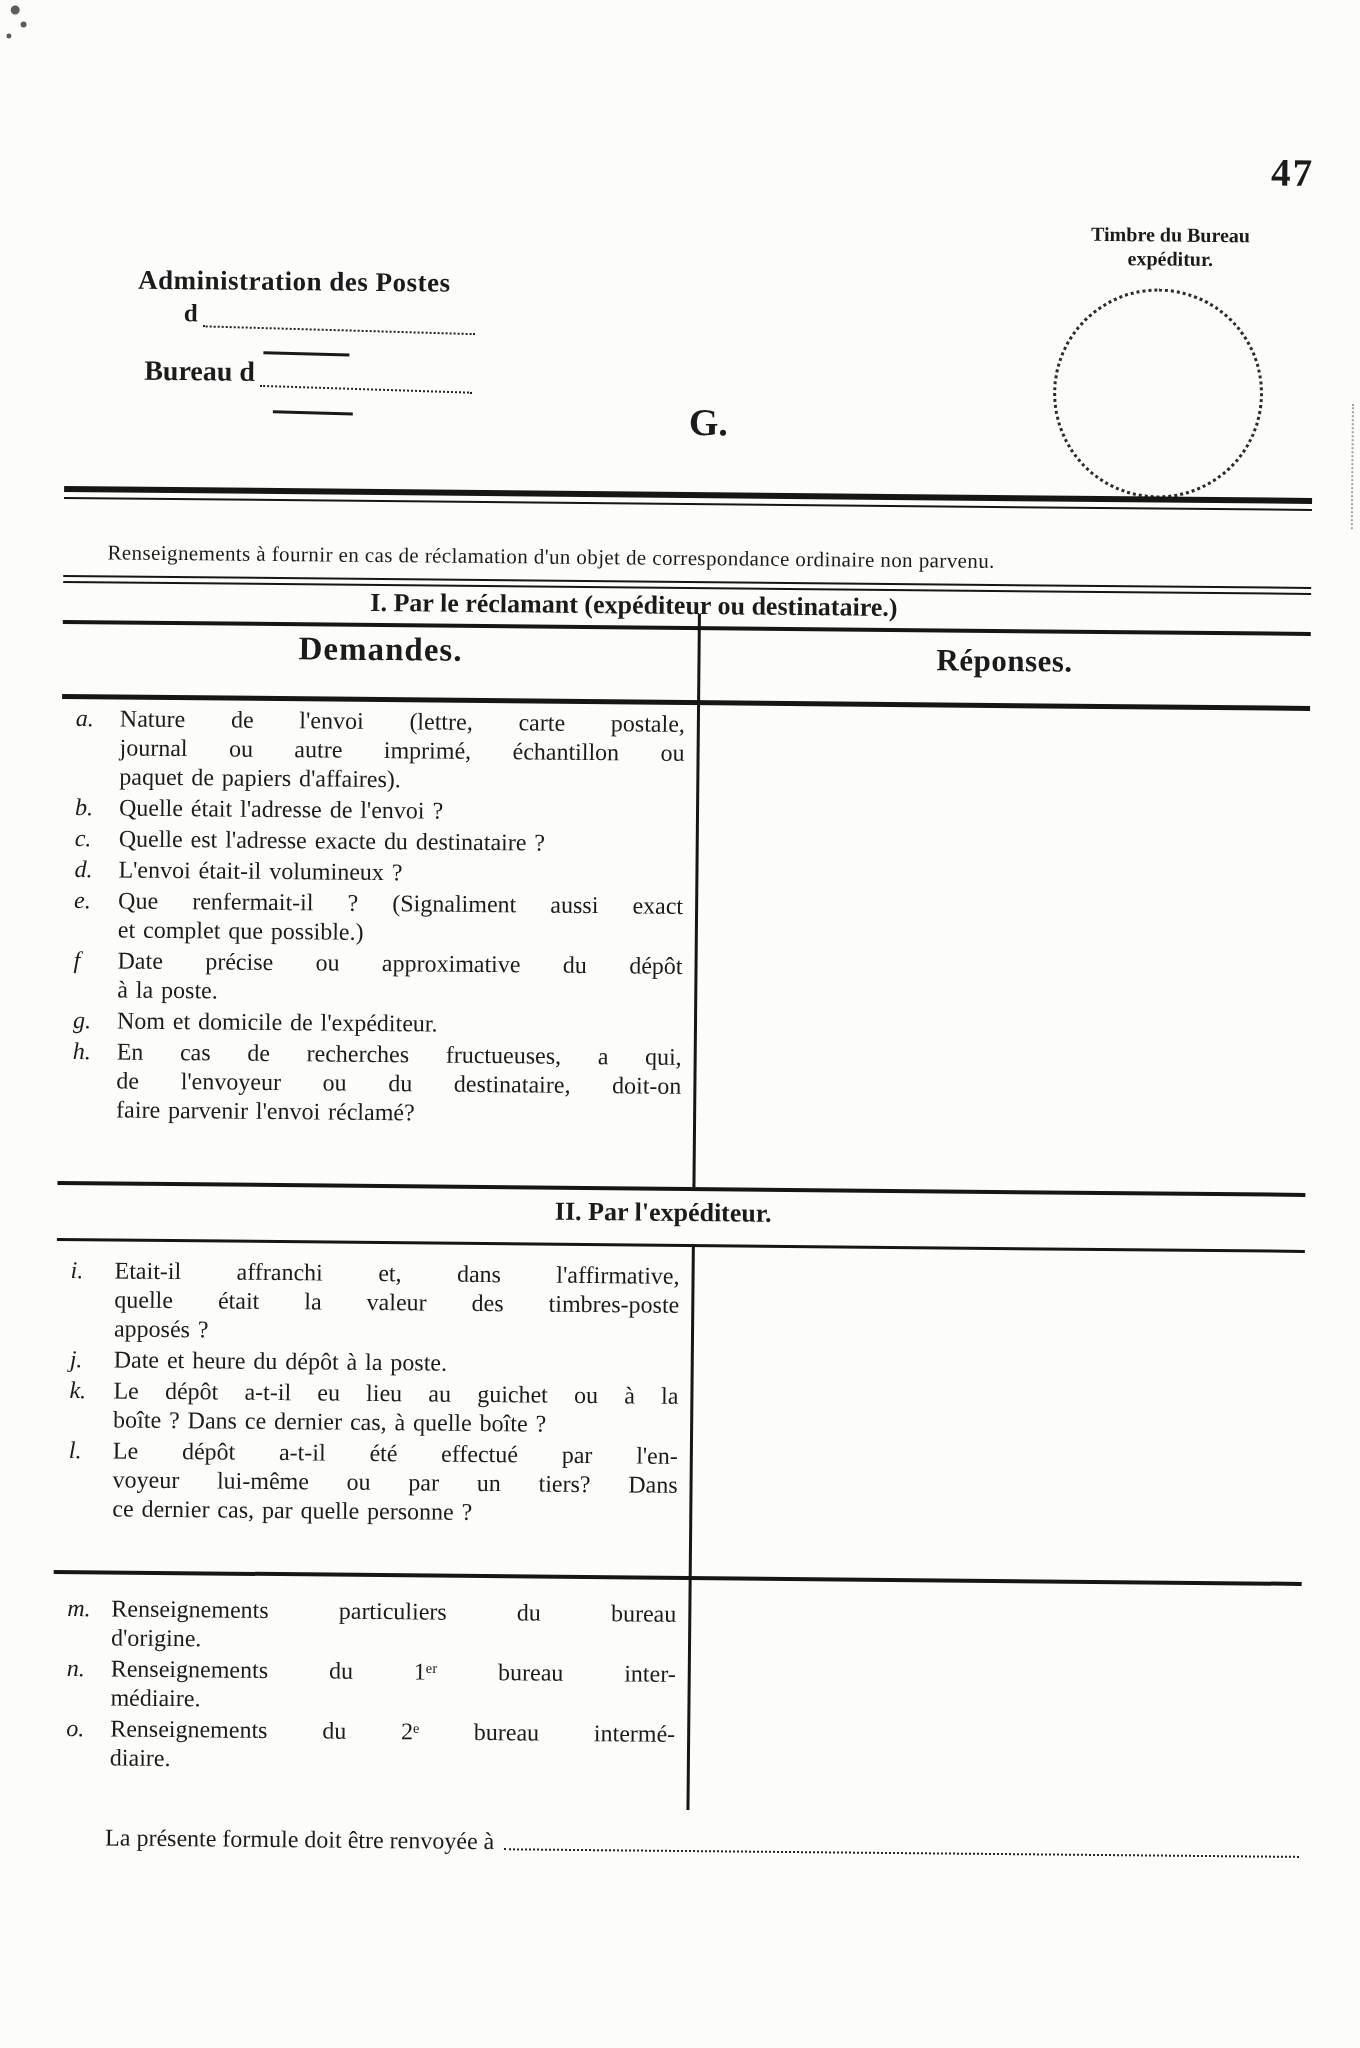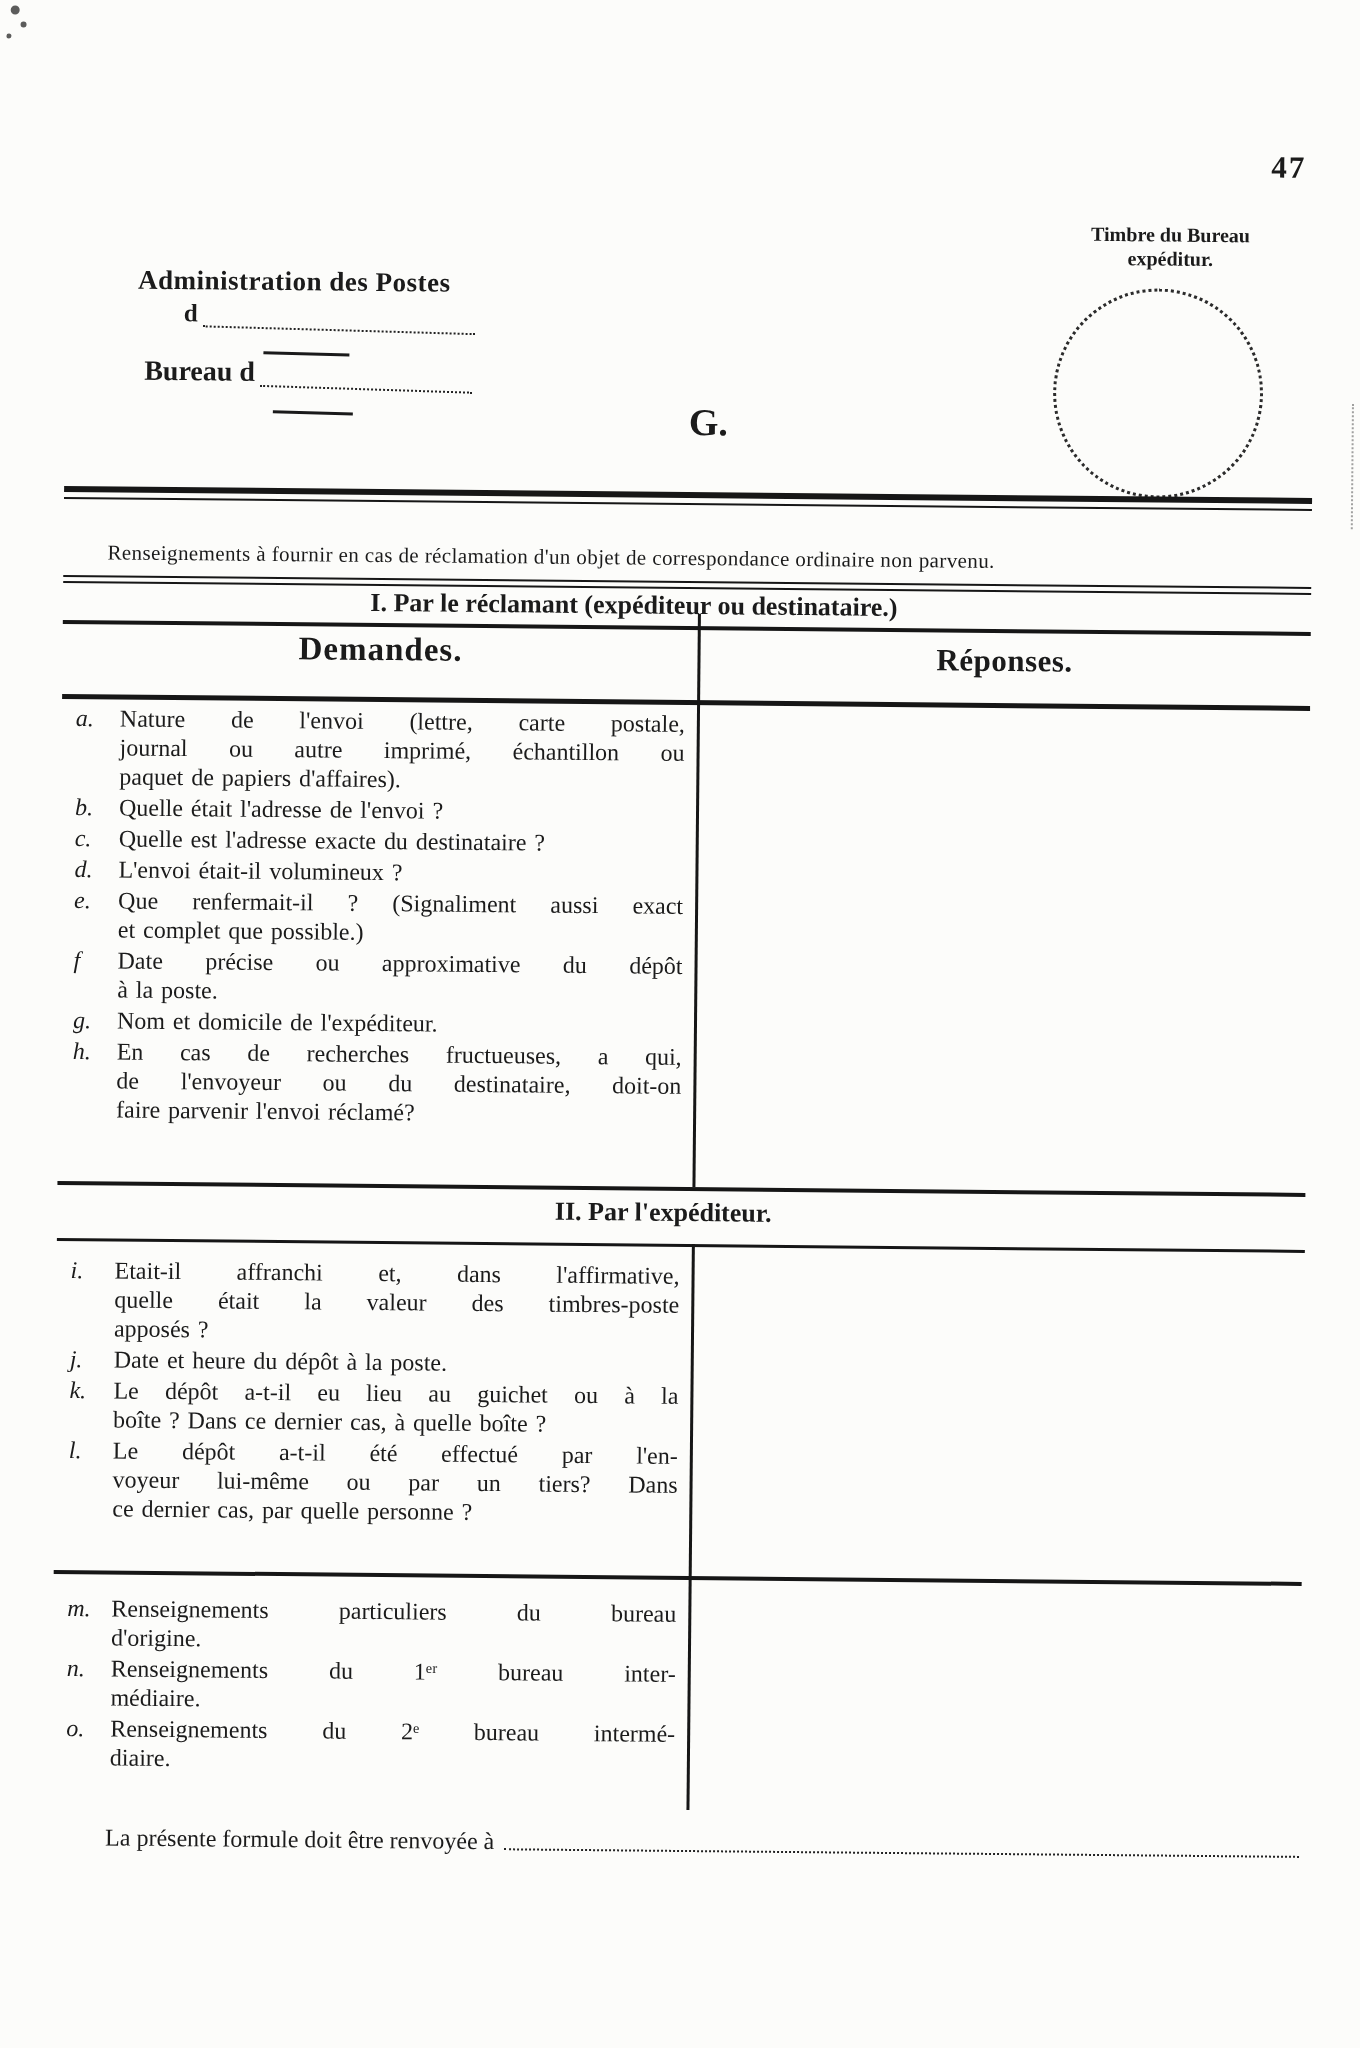--- a/index.html
+++ b/index.html
@@ -15,21 +15,21 @@
   .speck{position:absolute;background:#333;border-radius:50%;opacity:.8;}
 
   .admin-title{left:136px;top:264px;font-size:27px;letter-spacing:.5px;}
   .admin-blank{left:182px;top:298px;font-size:25px;}
   .dotfill{display:inline-block;border-bottom:2px dotted #222;height:26px;vertical-align:-6px;margin-left:5px;}
   .df1{width:272px;transform:rotate(1.1deg);transform-origin:left bottom;}
   .df2{width:212px;transform:rotate(1.3deg);transform-origin:left bottom;}
   .dash{position:absolute;background:#1a1a1a;height:3px;transform:rotate(1deg);}
   .bureau-line{left:143px;top:354px;font-size:28px;}
   .form-letter{left:688px;top:394px;font-size:38px;}
-  .page-number{left:1268px;top:138px;font-size:31px;letter-spacing:2px;}
+  .page-number{left:1268px;top:138px;font-size:39px;letter-spacing:2px;}
   .stamp-caption{left:1040px;top:212px;width:256px;font-size:20px;line-height:24px;}
   .stamp-circle{position:absolute;left:1052px;top:278px;width:204px;height:204px;
                 border:3px dotted #2b2b2b;border-radius:50%;}
   .edge-dots{position:absolute;left:1351px;top:392px;height:125px;border-left:2px dotted #555;opacity:.55;}
 
   .intro-band{left:108px;top:540px;width:1204px;font-size:21px;letter-spacing:.4px;white-space:nowrap;}
   .sec-title{font-size:26px;}
   .sec1-title{left:65px;top:585px;width:1140px;}
   .sec2-title{left:65px;top:1192px;width:1210px;}
   .col-head-left{left:65px;top:628px;width:634px;font-size:33px;letter-spacing:1px;}

